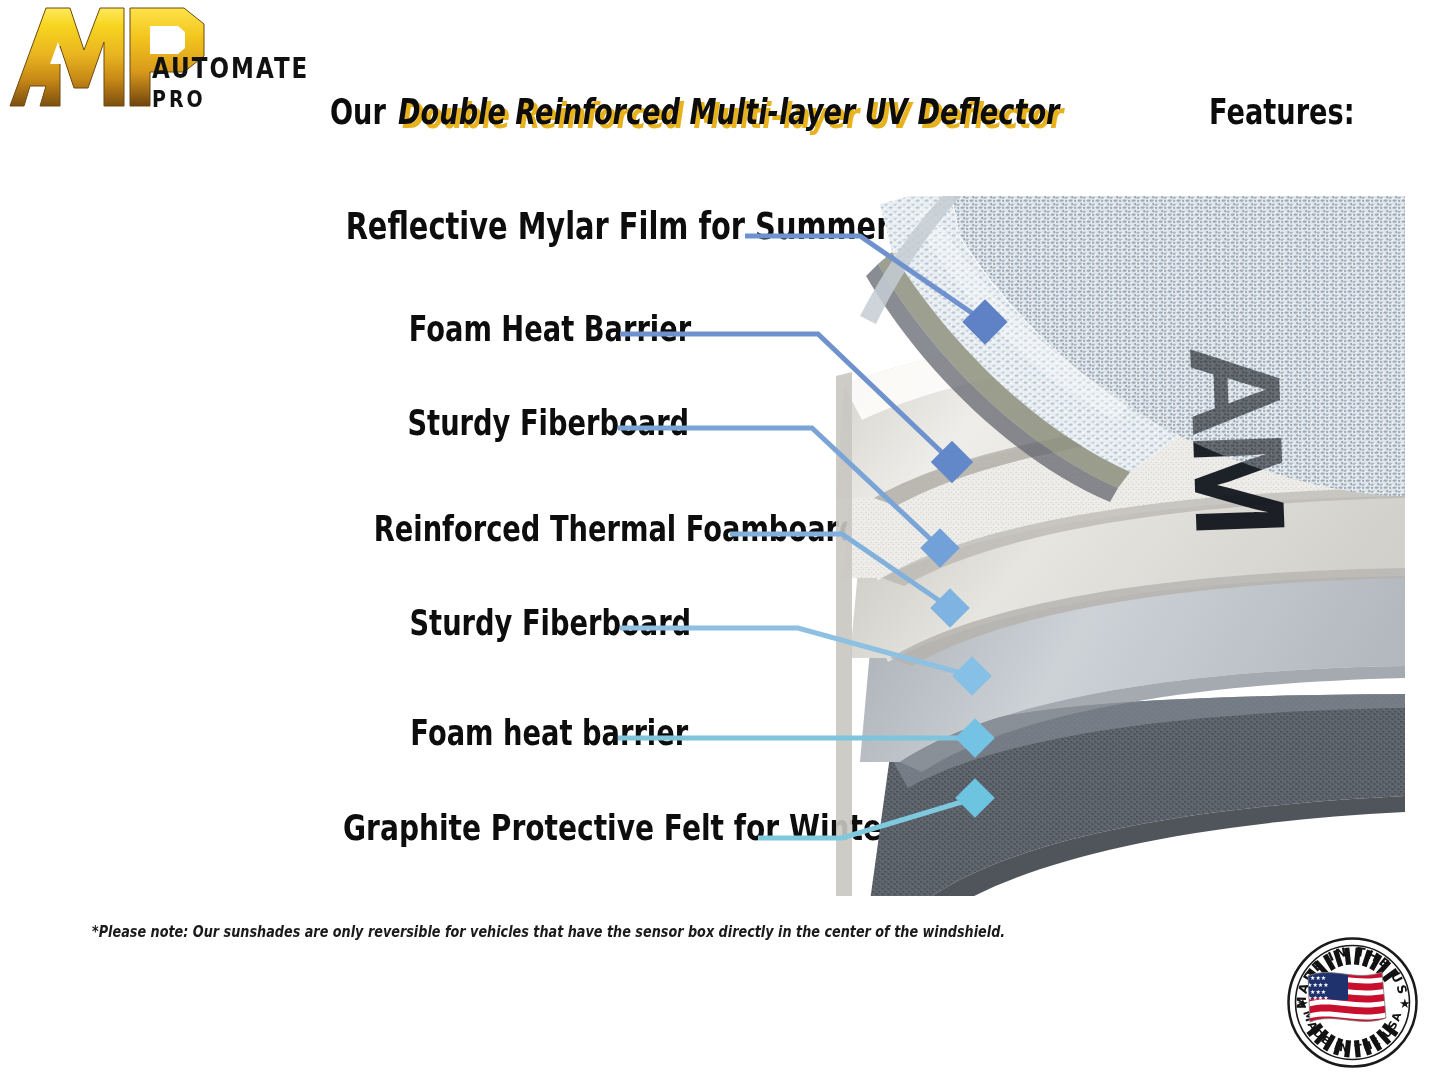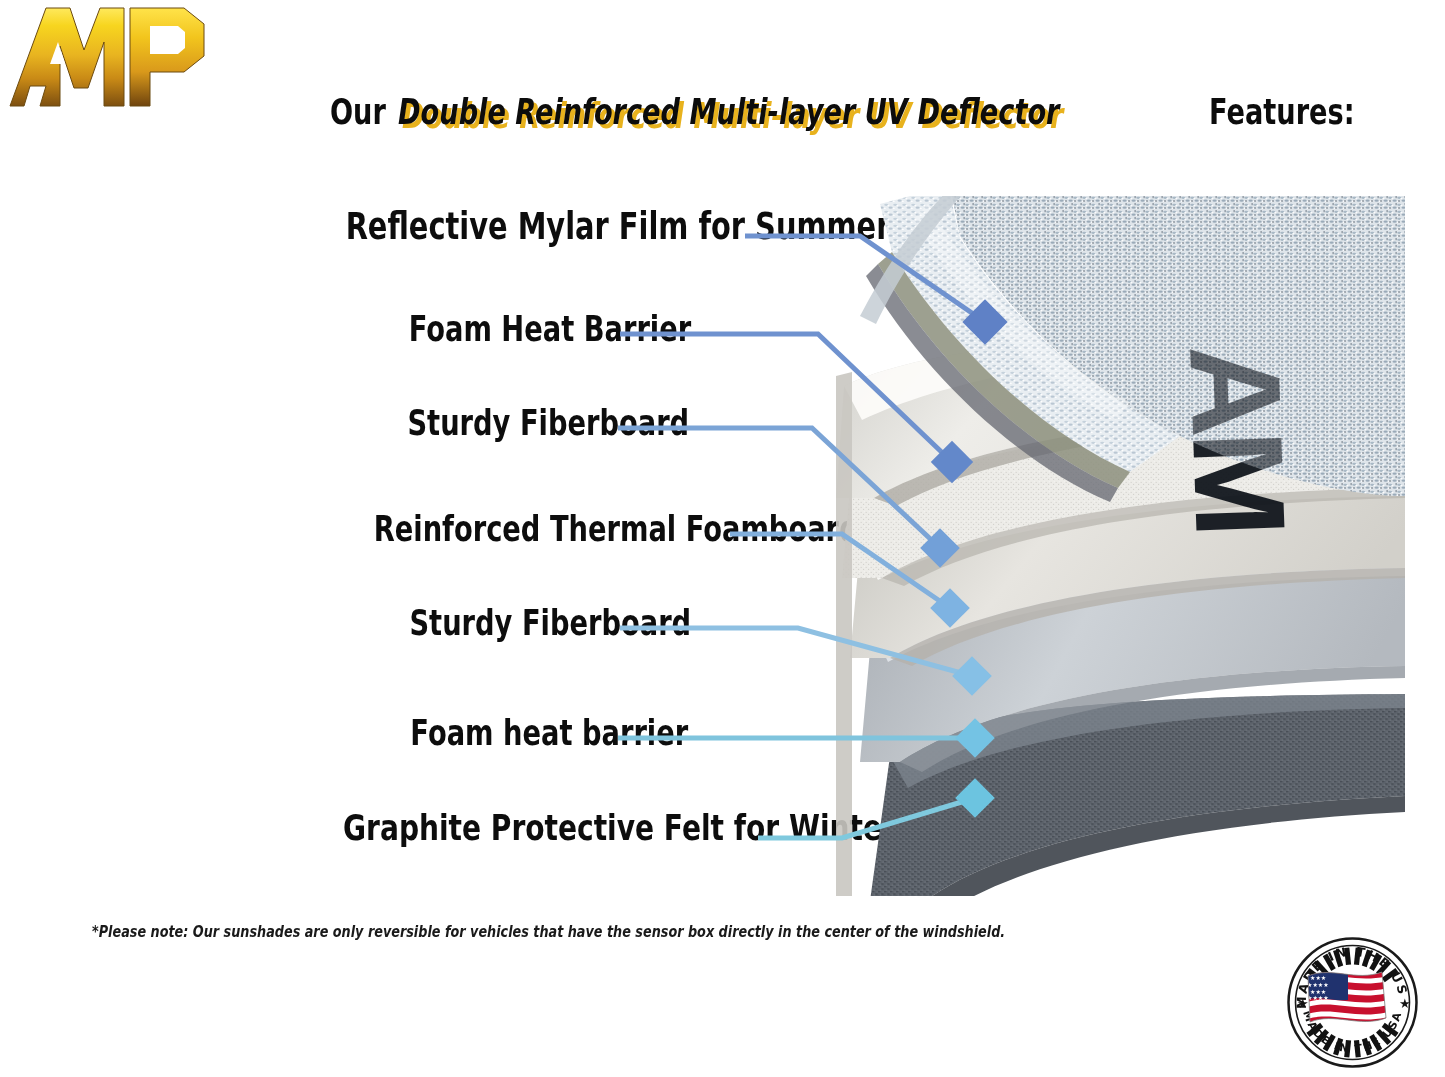--- a/index.html
+++ b/index.html
@@ -191,20 +191,24 @@
           <stop offset="100%" stop-color="#6f440e"></stop>
         </linearGradient>
       </defs>
 
       <path d="M2 104 L38 6 L62 6 L76 48 L92 6 L116 6 L116 104 L96 104 L96 40 L80 86 L66 86 L52 44 L52 104 L32 104 L38 84 L22 84 L16 104 Z" fill="url(#goldGrad)" stroke="#6b4a10" stroke-width="1"></path>
       <path d="M42 62 L50 40 L57 62 Z" fill="#ffffff"></path>
 
       <path d="M122 6 L176 6 L196 22 L196 54 L176 70 L142 70 L142 104 L122 104 Z" fill="url(#goldGrad2)" stroke="#6b4a10" stroke-width="1"></path>
       <path d="M142 24 L170 24 L177 30 L177 46 L170 52 L142 52 Z" fill="#ffffff"></path>
     </svg>
+    <div id="logo-wordmark">
+      <div class="logo-line" id="logo-automate">AUTOMATE</div>
+      <div class="logo-line" id="logo-pro">PRO</div>
+    </div>
   </div>
 
   <div id="header">
     <span class="hdr-seg" id="hdr-pre">Our </span><span id="hdr-emph-wrap"><span class="hdr-emph" id="hdr-emph-shadow">Double Reinforced Multi-layer UV Deflector</span><span class="hdr-emph" id="hdr-emph-main">Double Reinforced Multi-layer UV Deflector</span></span><span class="hdr-seg" id="hdr-post"> Features:</span>
   </div>
 
   <div class="layer-label" id="lbl-0" style="font-size: 37px; top: 208px; left: 192.268px; transform-origin: right top;">Reflective Mylar Film for Summer</div>
   <div class="layer-label" id="lbl-1" style="font-size: 35px; top: 312px; left: 329.494px; transform-origin: right top;">Foam Heat Barrier</div>
   <div class="layer-label" id="lbl-2" style="font-size: 35px; top: 406px; left: 328.286px; transform-origin: right top;">Sturdy Fiberboard</div>
   <div class="layer-label" id="lbl-3" style="font-size: 35px; top: 512px; left: 237.169px; transform-origin: right top;">Reinforced Thermal Foamboard</div>

